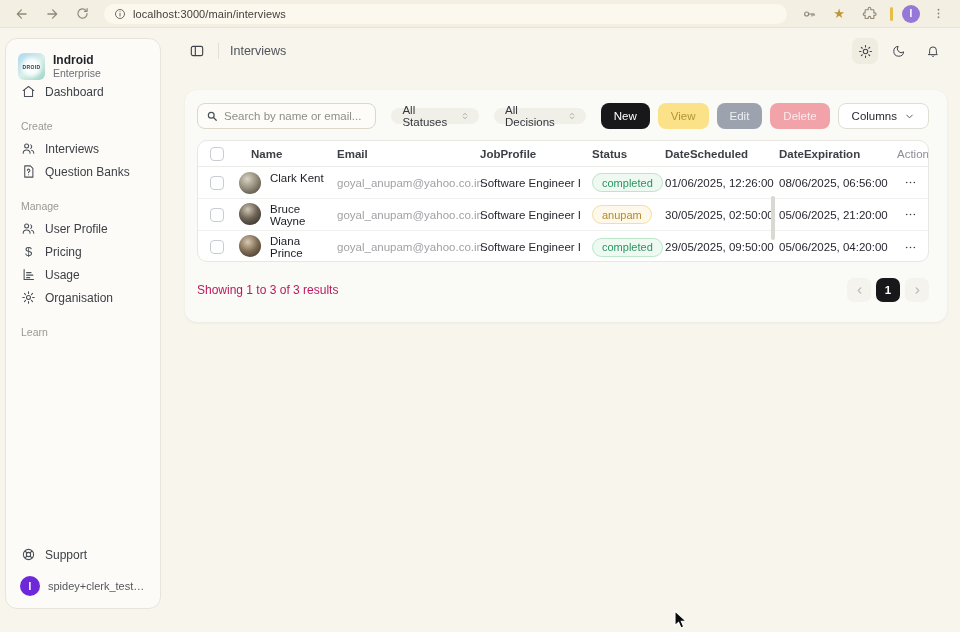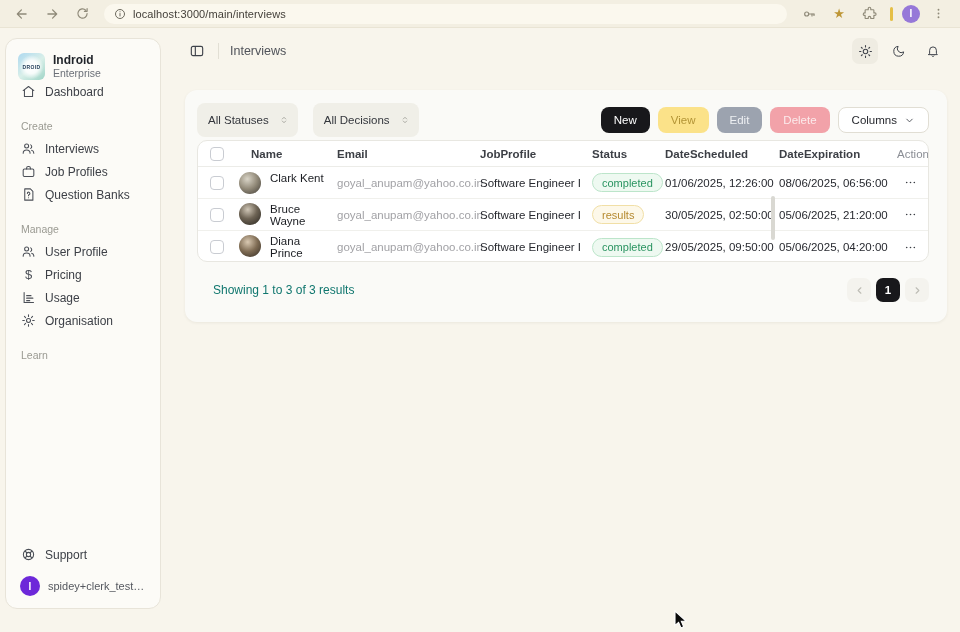--- a/index.html
+++ b/index.html
@@ -47,21 +47,21 @@
   .hdr-right { margin-left:auto; display:flex; align-items:center; gap:8px; }
   .hbtn { width:26px; height:26px; border-radius:7px; display:flex; align-items:center; justify-content:center; color:#3f434b; }
   .hbtn.active { background:#efece2; }
 
   
   .panel { position:absolute; left:24px; right:13px; top:62px; height:232px; background:#fafaf7; border-radius:12px; box-shadow:0 1px 3px rgba(60,55,40,.07); }
   .toolbar { display:flex; align-items:center; padding:13px 18px 0 12px; gap:15px; }
   .search-box { width:211px; height:26px; border:1px solid #dcd8ca; border-radius:8px; background:#fdfcf8; display:flex; align-items:center; padding:0 8px; gap:6px; }
   .search-box input { border:none; outline:none; background:transparent; font-family:"Liberation Sans",sans-serif; font-size:11.5px; color:#3f3f46; width:100%; }
   .search-box input::placeholder { color:#8f8f85; }
-  .select-pill { height:34px; border-radius:8px; background:#f0efe8; display:flex; align-items:center; gap:10px; padding:0 9px 0 11px; font-size:11.5px; color:#33363c; font-weight:500; }
+  .select-pill { height:16px; border-radius:8px; background:#f0efe8; display:flex; align-items:center; gap:10px; padding:0 9px 0 11px; font-size:11.5px; color:#33363c; font-weight:500; }
   .btn-group { margin-left:auto; display:flex; align-items:center; gap:8px; }
   .btn { height:26px; border:none; border-radius:8px; font-family:"Liberation Sans",sans-serif; font-size:11.5px; font-weight:500; padding:0 13px; display:flex; align-items:center; gap:7px; }
   .btn-new { background:#18181b; color:#fff; }
   .btn-view { background:#fbe289; color:#b39436; }
   .btn-edit { background:#9ca3af; color:#eef0f3; }
   .btn-delete { background:#f2a2a9; color:#fcebec; }
   .btn-columns { background:#fff; color:#26282e; border:1px solid #e1ded4; }
 
   
   .table-card { position:absolute; left:12px; right:18px; top:50px; height:122px; background:#fff; border:1px solid #e8e7e1; border-radius:10px; overflow:hidden; }
@@ -83,21 +83,21 @@
   .job-text, .date-text { color:#27292f; }
   .status-badge { display:inline-block; font-size:11px; padding:2.5px 9px; border-radius:999px; border:1px solid transparent; }
   .s-completed { background:#eef9f1; color:#2a9461; border-color:#bce5ca; }
   .s-pending { background:#fdf8e9; color:#b5892f; border-color:#f1dfa6; }
   .actions-cell { display:flex; justify-content:center; }
   .dots-btn { color:#3c3f45; display:flex; align-items:center; justify-content:center; width:22px; height:18px; }
   .th-actions { text-align:center; color:#8b8e95; font-weight:500; padding-right:2px; }
 
   
   .table-footer { position:absolute; left:12px; right:18px; top:182px; height:36px; display:flex; align-items:center; }
-  .results-text { font-size:12px; color:#0f766e;margin-left:16px; }
+  .results-text { font-size:12px; color:#be185d; }
   .pager { margin-left:auto; display:flex; align-items:center; gap:5px; }
   .page-btn { width:24px; height:24px; border-radius:7px; display:flex; align-items:center; justify-content:center; font-size:11.5px; }
   .page-ghost { background:#f4f3ee; color:#bdbcb4; }
   .page-active { background:#18181b; color:#fff; font-weight:600; }
 
   .scroll-thumb { position:absolute; left:932px; top:168px; width:4px; height:44px; background:#d9d8d2; border-radius:2px; }
 
   .cursor { position:absolute; left:674px; top:610px; pointer-events:none; }
 </style>
 </head>
@@ -181,29 +181,20 @@
 
     <div class="nav-item">
       <span class="ic">
         <svg width="15" height="15" viewBox="0 0 24 24" fill="none" stroke="currentColor" stroke-width="1.7" stroke-linecap="round" stroke-linejoin="round">
             <circle cx="9" cy="8" r="3.2"></circle>
             <path d="M3.5 19.5c0-3 2.4-5 5.5-5s5.5 2 5.5 5"></path>
             <path d="M15.5 6.2a3.2 3.2 0 010 5.6M17 14.8c2.2.5 3.5 2.2 3.5 4.7"></path>
           </svg>
       </span>
       <span>Interviews</span>
-    </div>
-    <div class="nav-item">
-      <span class="ic">
-        <svg width="15" height="15" viewBox="0 0 24 24" fill="none" stroke="currentColor" stroke-width="1.7" stroke-linecap="round" stroke-linejoin="round">
-            <rect x="3.5" y="8" width="17" height="12" rx="2"></rect>
-            <path d="M9 8V6.5A2.5 2.5 0 0111.5 4h1A2.5 2.5 0 0115 6.5V8"></path>
-          </svg>
-      </span>
-      <span>Job Profiles</span>
     </div>
     <div class="nav-item">
       <span class="ic">
         <svg width="15" height="15" viewBox="0 0 24 24" fill="none" stroke="currentColor" stroke-width="1.7" stroke-linecap="round" stroke-linejoin="round">
             <path d="M6 3h9l4 4v14H6z"></path>
             <path d="M10.2 10.2a2 2 0 113 1.8c-.8.5-1.2 1-1.2 1.8"></path>
             <circle cx="12" cy="17" r=".8" fill="currentColor" stroke="none"></circle>
           </svg>
       </span>
       <span>Question Banks</span>
@@ -292,20 +283,29 @@
               <path d="M6.2 16v-5.2a5.8 5.8 0 0111.6 0V16l1.6 2.2H4.6z"></path>
               <path d="M10.4 20.5a1.8 1.8 0 003.2 0"></path>
             </svg>
         </span>
       </div>
     </div>
 
     <div class="panel">
 
       <div class="toolbar">
+        <div class="search-box">
+          <span style="display:flex;color:#4b4f57;">
+            <svg width="12" height="12" viewBox="0 0 24 24" fill="none" stroke="currentColor" stroke-width="2.4" stroke-linecap="round">
+                <circle cx="10.5" cy="10.5" r="5.8"></circle>
+                <path d="M15 15l5.5 5.5"></path>
+              </svg>
+          </span>
+          <input placeholder="Search by name or email..." style="">
+        </div>
         <div class="select-pill">
           <span>All Statuses</span>
           <span style="display:flex;color:#a3a39b;">
             <svg width="10" height="10" viewBox="0 0 24 24" fill="none" stroke="currentColor" stroke-width="2.2" stroke-linecap="round" stroke-linejoin="round">
                 <path d="M8 9.5L12 5.5l4 4M8 14.5l4 4 4-4"></path>
               </svg>
           </span>
         </div>
         <div class="select-pill">
           <span>All Decisions</span>
@@ -372,21 +372,21 @@
         <div class="trow tbody-row">
           <div class="cell-check">
               <span class="checkbox"></span>
             </div>
           <div class="cell name-cell">
             <span class="avatar-photo p1"></span>
             <span class="name-text">Bruce Wayne</span>
           </div>
           <div class="cell email-text">goyal_anupam@yahoo.co.in</div>
           <div class="cell job-text">Software Engineer I</div>
-          <div class="cell"><span class="status-badge s-pending">results</span></div>
+          <div class="cell"><span class="status-badge s-pending">anupam</span></div>
           <div class="cell date-text">30/05/2025, 02:50:00</div>
           <div class="cell date-text">05/06/2025, 21:20:00</div>
           <div class="actions-cell">
               <span class="dots-btn">
                 <svg width="13" height="13" viewBox="0 0 24 24" fill="currentColor">
                   <circle cx="5" cy="12" r="1.5"></circle>
                   <circle cx="12" cy="12" r="1.5"></circle>
                   <circle cx="19" cy="12" r="1.5"></circle>
                 </svg>
               </span>

